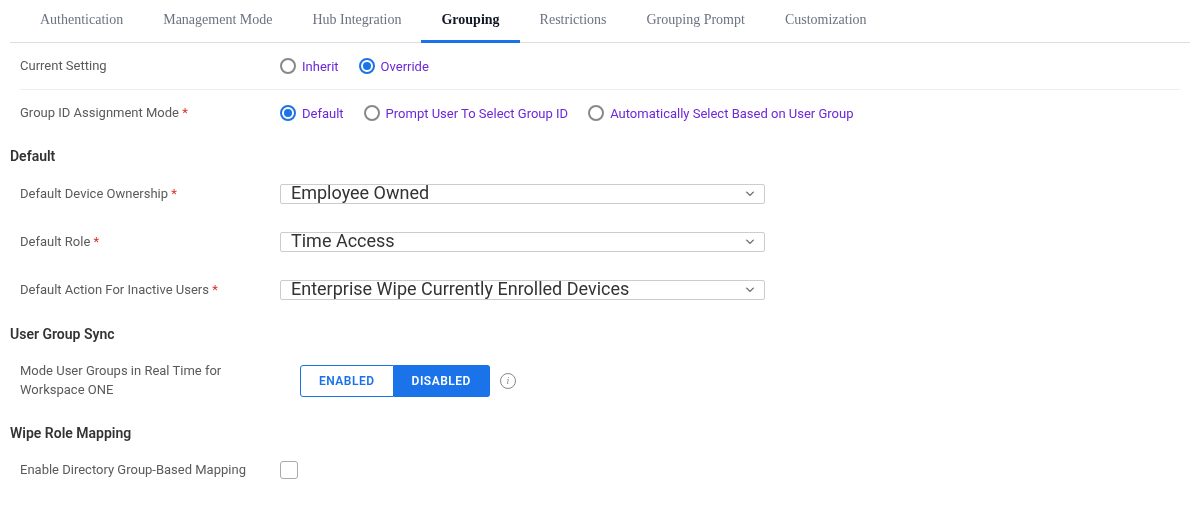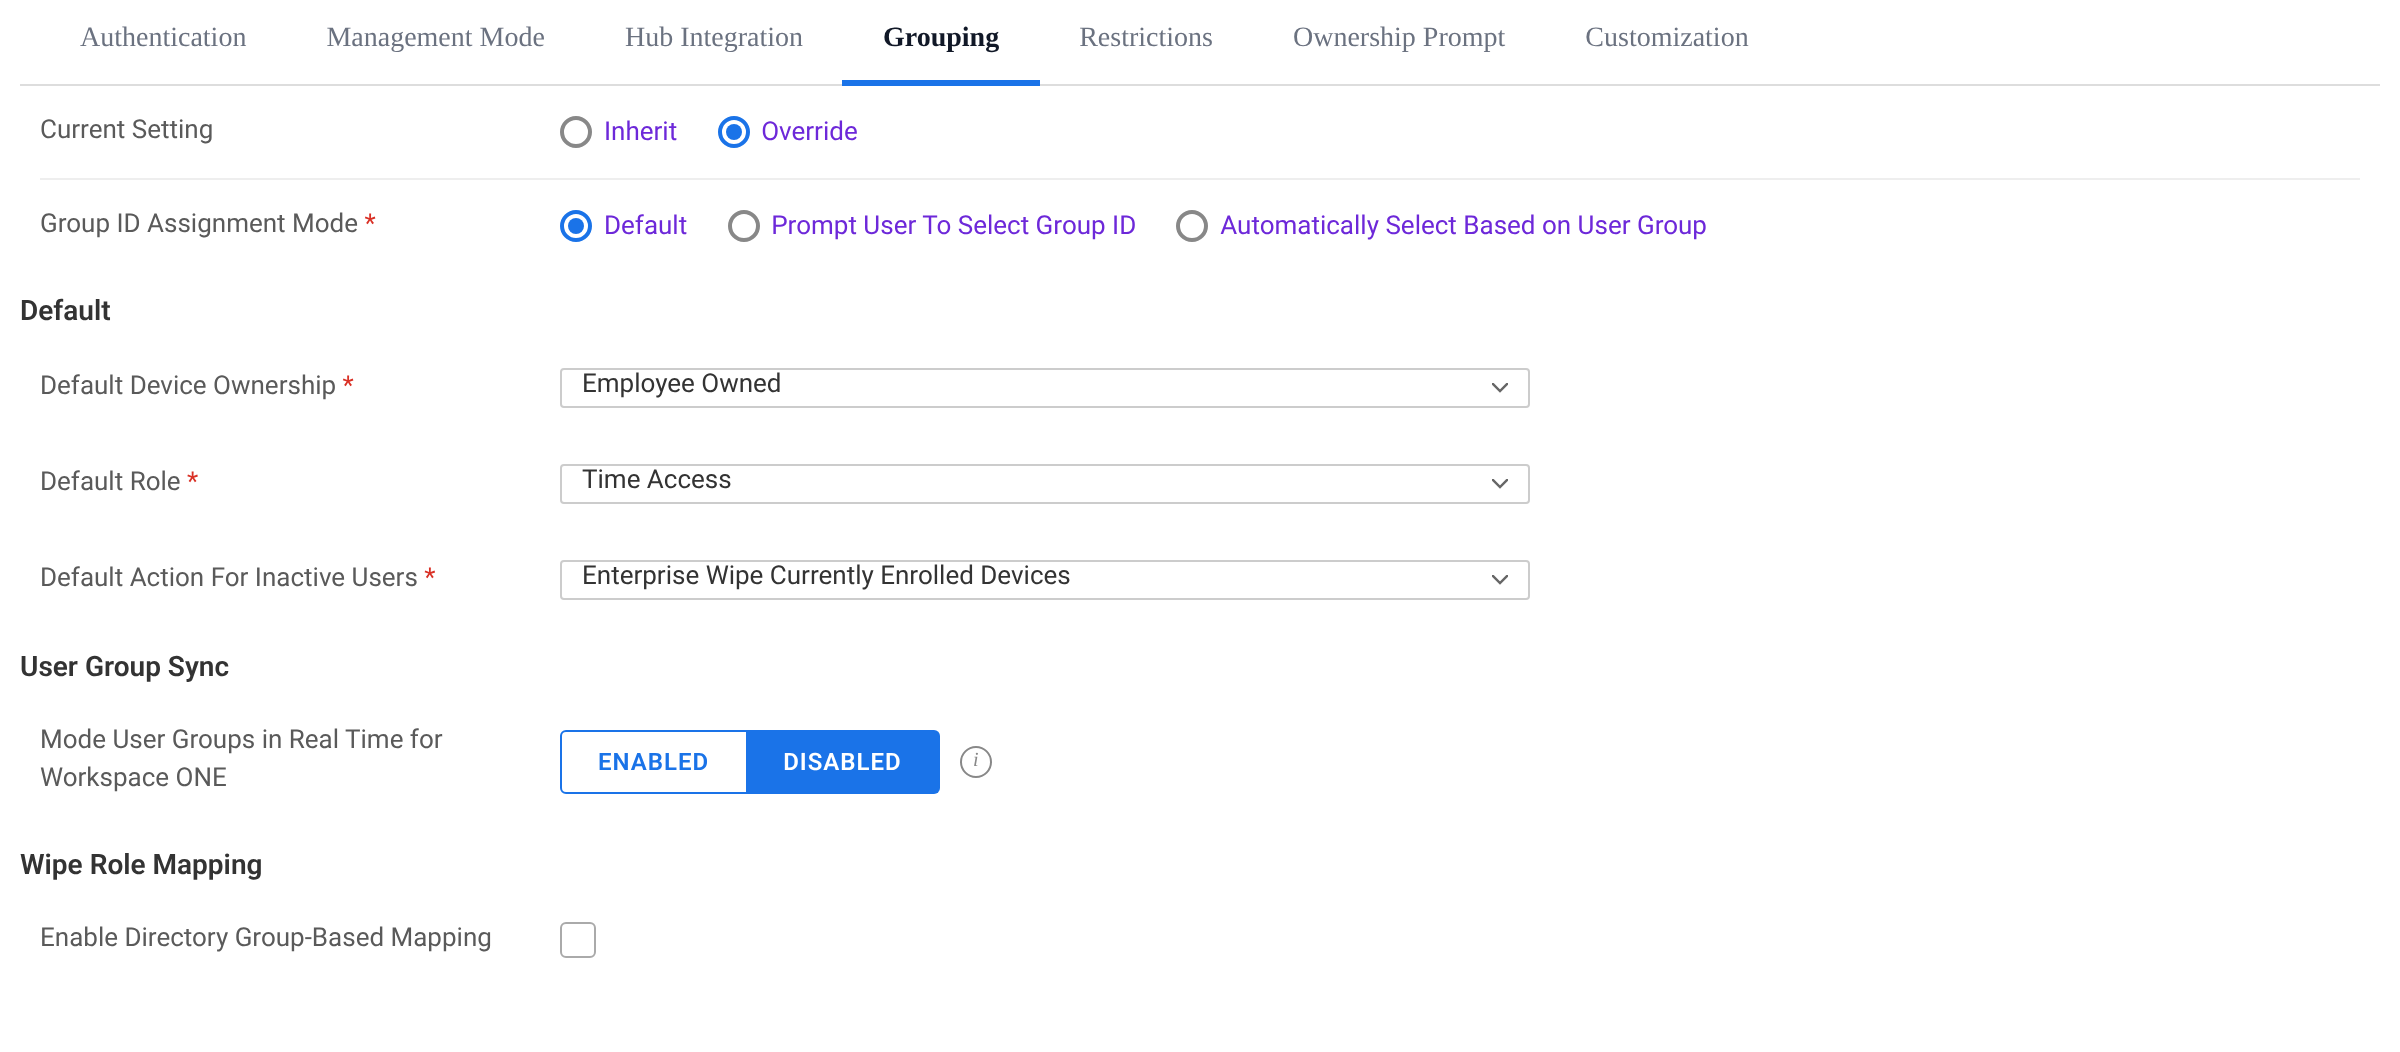--- a/index.html
+++ b/index.html
@@ -100,36 +100,37 @@
       padding: 12px 0 6px 0;
       margin-left: -10px;
     }
     
     .select {
       width: 485px;
       height: 20px;
       border: 1px solid #ccc;
       border-radius: 2px;
       padding: 0 28px 0 10px;
-      font-size: 13px;
+      font-size: 18px;
       position: relative;
       display: flex;
-      align-items: flex-start;
+      align-items: flex-end;
       background: #fff;
       cursor: pointer;
     }
     .select .chevron {
       position: absolute;
       right: 10px;
       top: 50%;
       transform: translateY(-50%);
     }
     
     .btn-group {
       display: inline-flex;
+      margin-left: 20px;
     }
     .btn-toggle {
       height: 32px;
       padding: 0 18px;
       border: 1px solid #1a73e8;
       font-size: 12px;
       font-weight: 600;
       letter-spacing: 0.5px;
       cursor: pointer;
       display: inline-flex;
@@ -176,21 +177,21 @@
   </style>
 </head>
 <body>
 
 <div class="tabs">
   <div class="tab">Authentication</div>
   <div class="tab">Management Mode</div>
   <div class="tab">Hub Integration</div>
   <div class="tab active">Grouping</div>
   <div class="tab">Restrictions</div>
-  <div class="tab">Ownership Prompt</div>
+  <div class="tab">Grouping Prompt</div>
   <div class="tab">Customization</div>
 </div>
 
 <div class="content">
 
   <div class="row border-bottom">
     <div class="label-col">Current Setting</div>
     <div class="control-col">
       <label class="radio-wrap">
         <span class="radio"></span>

